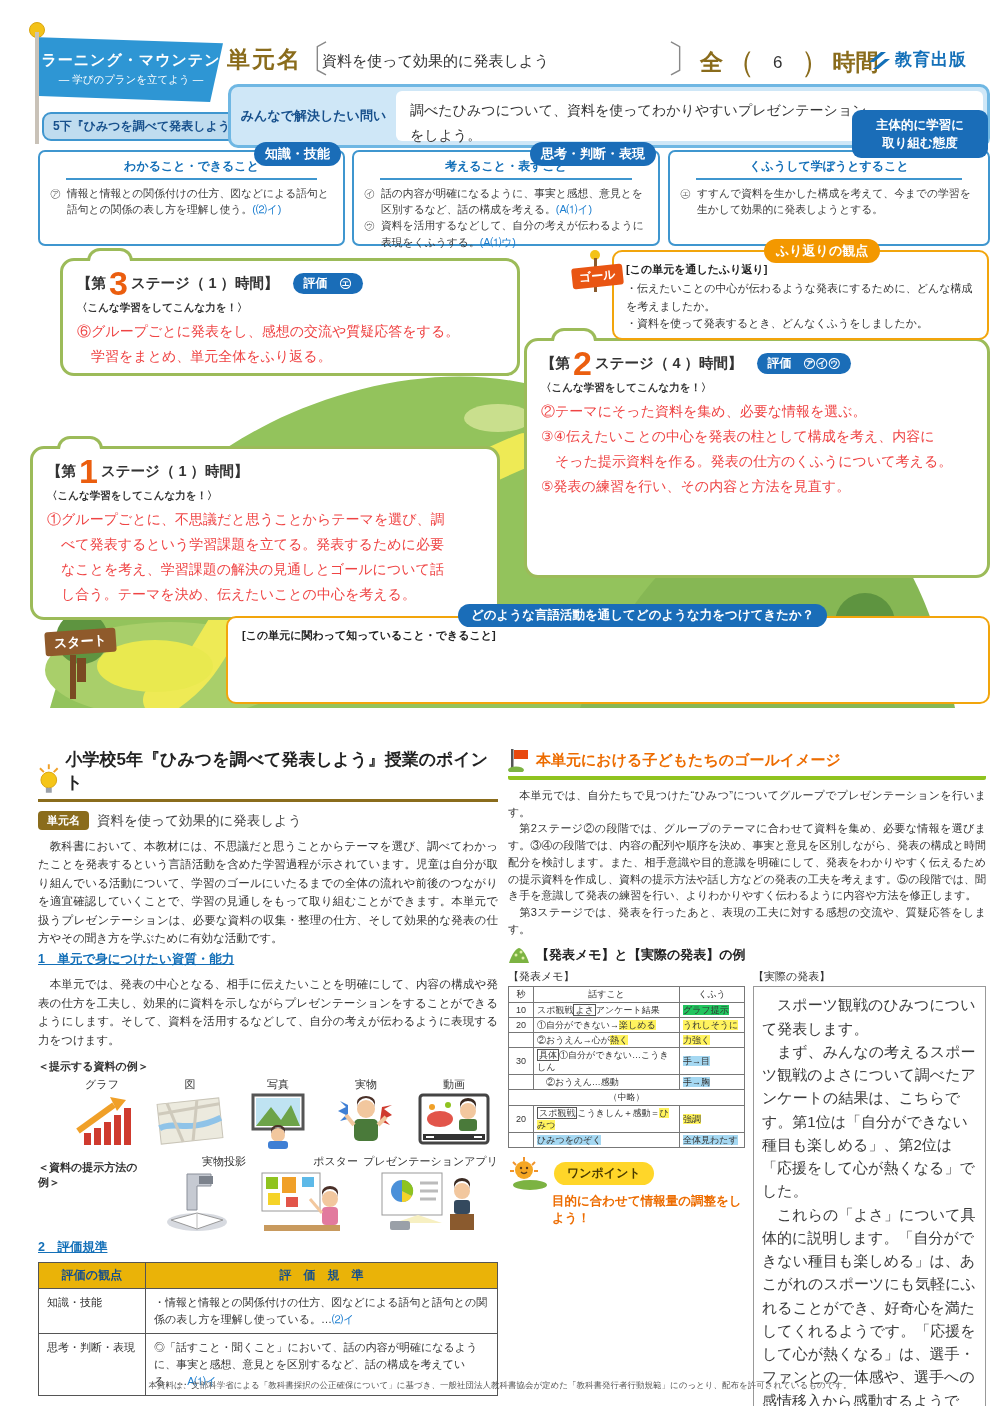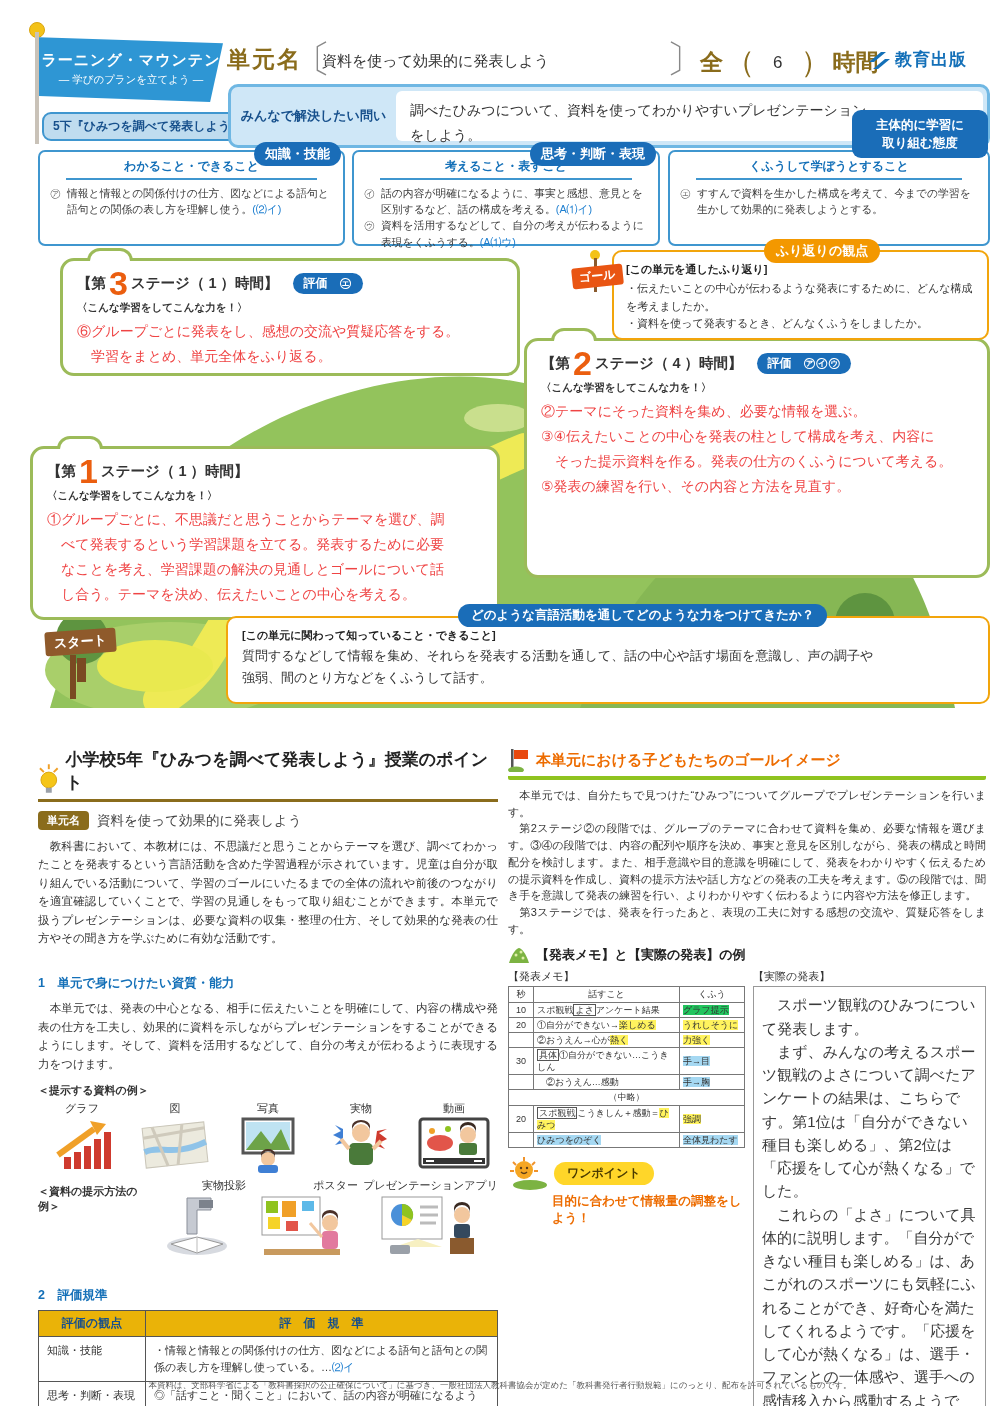--- a/index.html
+++ b/index.html
@@ -82,23 +82,23 @@
   .known-body{font-size:13px;line-height:1.7;white-space:pre-line;margin-top:2px;}
   
   .colL{left:38px;top:748px;width:460px;}
   .colR{left:508px;top:748px;width:478px;}
   .ltitle{display:flex;align-items:flex-end;gap:6px;border-bottom:3px solid #8a6c1c;padding-bottom:5px;}
   .ltitle h2{margin:0;font-size:17px;color:#222;}
   .unitrow{margin-top:9px;display:flex;align-items:center;gap:8px;}
   .unitpill{background:#8a6c1c;color:#fff;font-weight:bold;font-size:11px;padding:2px 9px;border-radius:4px;}
   .unittext{font-size:13.5px;color:#444;}
   .para{font-size:11.5px;line-height:1.6;text-align:justify;margin:7px 0 0;white-space:pre-line;}
-  .sechead{font-weight:bold;font-size:12.5px;color:#1470b8;margin-top:28px;}
+  .sechead{font-weight:bold;font-size:12.5px;color:#1470b8;margin-top:4px;text-decoration:underline;}
   .exlabel{font-weight:bold;font-size:11px;margin-top:10px;color:#333;}
-  .matrow{display:flex;justify-content:space-between;margin-top:3px;}
+  .matrow{display:flex;justify-content:flex-end;margin-top:3px;}
   .mat{width:88px;text-align:center;}
   .mat .lab{font-size:11px;color:#333;}
   .mat .ico{height:58px;display:flex;align-items:center;justify-content:center;}
   .methrow{display:flex;margin-top:4px;}
   .methlabel{font-weight:bold;font-size:11px;width:118px;padding-top:6px;color:#333;}
   .meth{text-align:right;}
   .meth .lab{font-size:11px;}
   .meth .ico{height:66px;display:flex;align-items:center;justify-content:center;}
   table.eval{width:100%;border-collapse:collapse;margin-top:6px;}
   table.eval th,table.eval td{border:1px solid #555;}
@@ -258,22 +258,20 @@
 　べて発表するという学習課題を立てる。発表するために必要
 　なことを考え、学習課題の解決の見通しとゴールについて話
 　し合う。テーマを決め、伝えたいことの中心を考える。</div>
   </div>
 
   <div class="abs sign">スタート</div>
   <div class="abs signpost"></div>
   <div class="abs knownbox">
     <div class="known-badge">どのような言語活動を通してどのような力をつけてきたか？</div>
     <span class="known-label">[この単元に関わって知っていること・できること]</span>
-    <div class="known-body">質問するなどして情報を集め、それらを発表する活動を通して、話の中心や話す場面を意識し、声の調子や
-強弱、間のとり方などをくふうして話す。</div>
   </div>
 
   <div class="abs colL">
     <div class="ltitle">
       <svg width="22" height="30" viewBox="0 0 22 30">
         <line x1="11" y1="0" x2="11" y2="5" stroke="#f0a028" stroke-width="2"></line>
         <line x1="2" y1="4" x2="6" y2="8" stroke="#f0a028" stroke-width="2"></line>
         <line x1="20" y1="4" x2="16" y2="8" stroke="#f0a028" stroke-width="2"></line>
         <circle cx="11" cy="16" r="8" fill="#f5c518" stroke="#d9a510"></circle>
         <rect x="8" y="24" width="6" height="5" fill="#9aa0a8"></rect>

